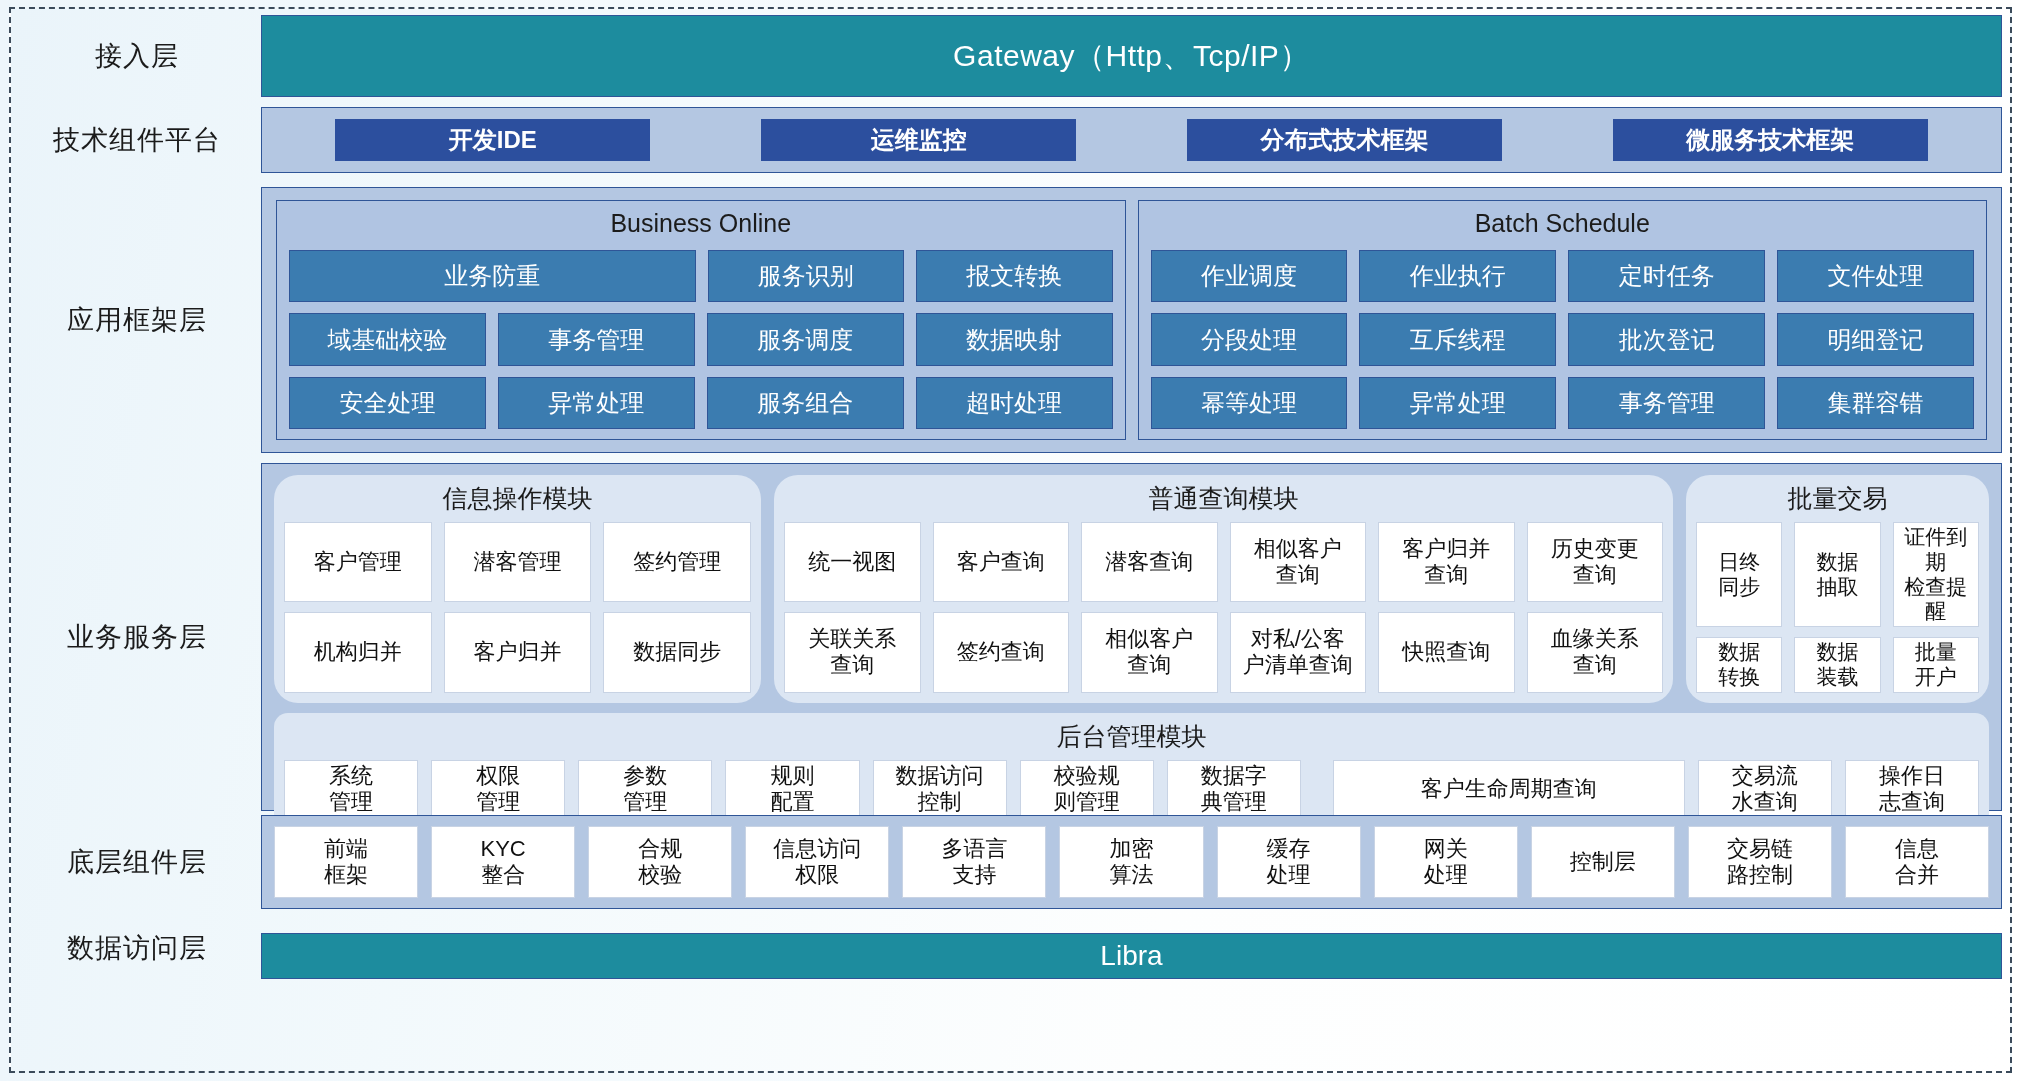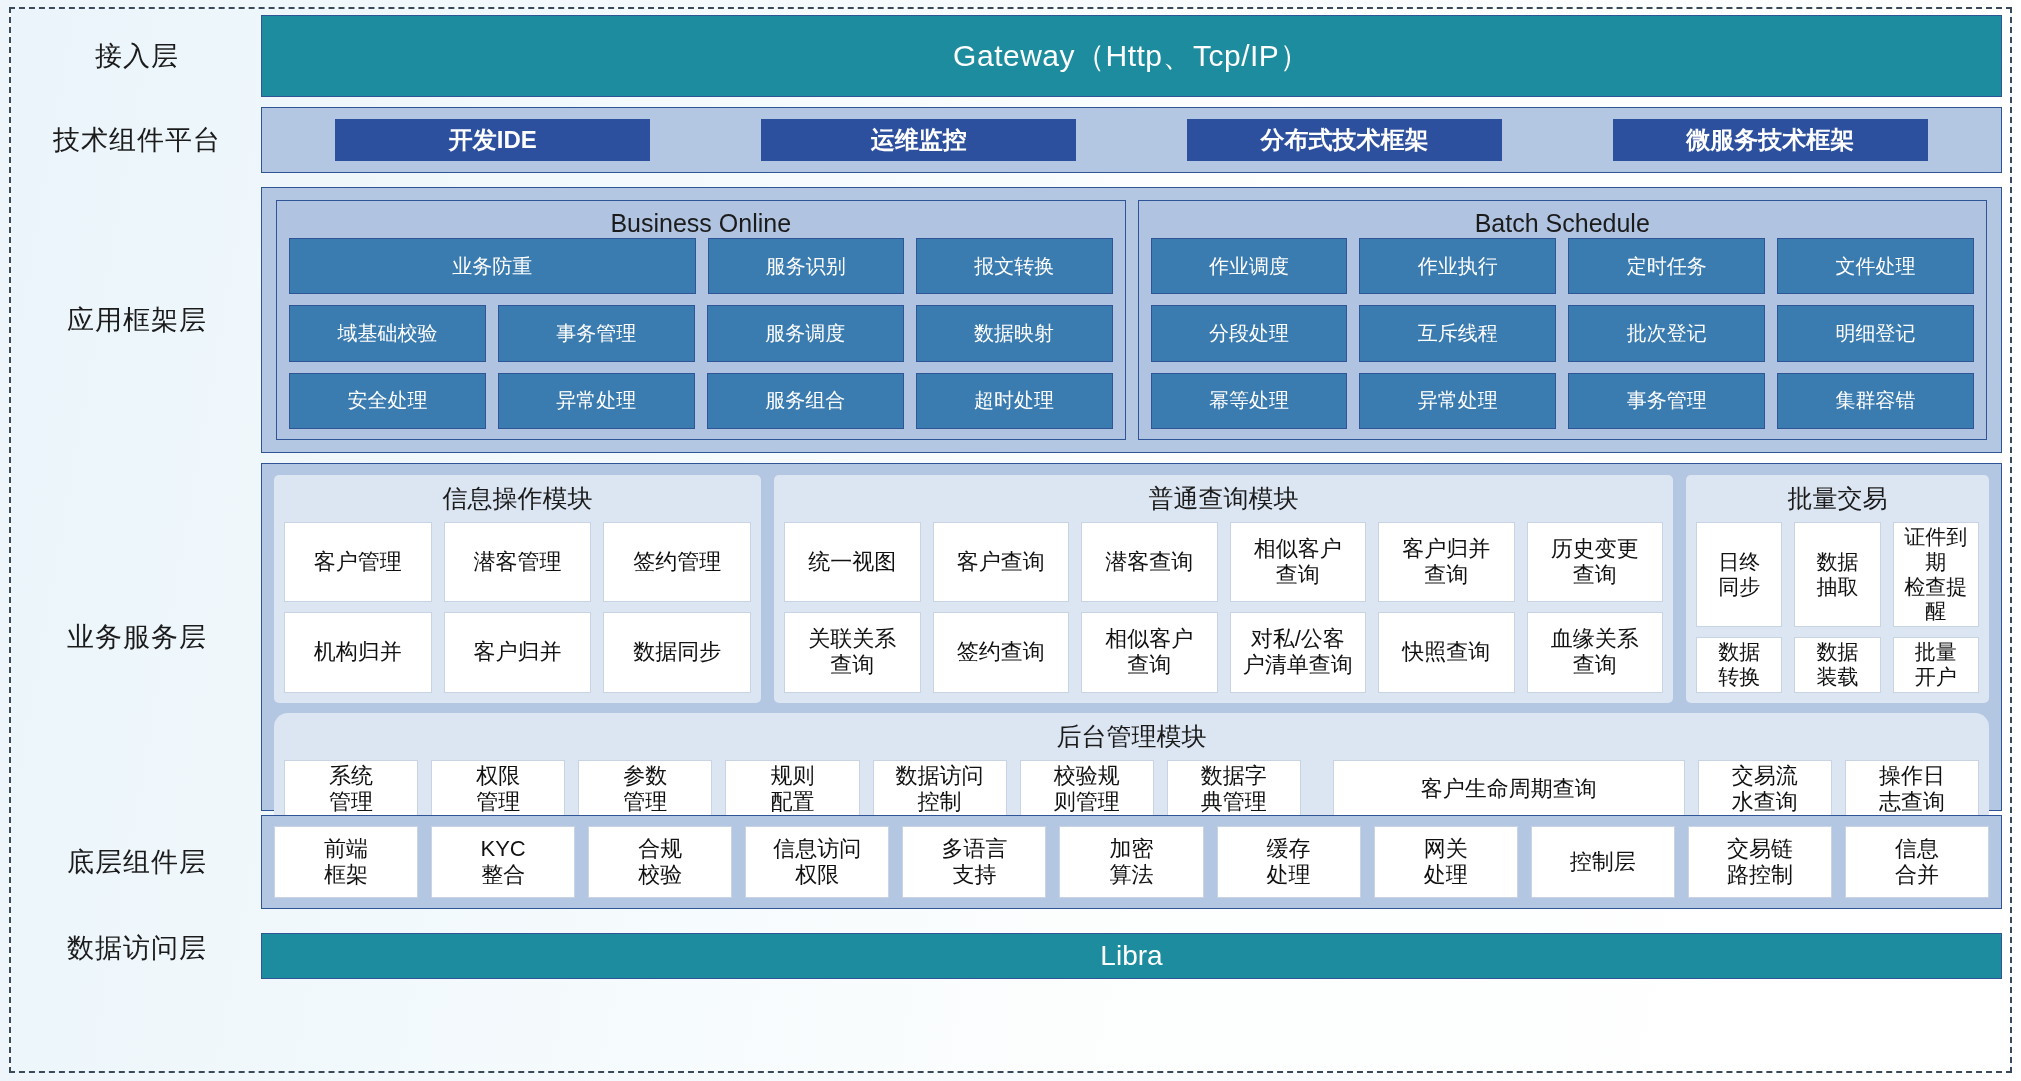--- a/index.html
+++ b/index.html
@@ -62,40 +62,40 @@
     background:#b4c7e2; border:1px solid #2f5597;
     display:flex; gap:12px; padding:12px 14px;
   }
   .fw-group {
     background:#b0c4e2; border:1px solid #2f5597;
     flex:1; display:flex; flex-direction:column;
     padding:6px 12px 10px 12px;
   }
   .fw-title {
     text-align:center; font-size:25px; color:#1b1b1b;
-    padding:2px 0 0 0;
+    padding:2px 0 12px 0;
   }
   .fw-rows { display:flex; flex-direction:column; gap:11px; flex:1; }
   .fw-row { display:flex; gap:12px; flex:1; }
   .fw-cell {
     background:#3b7cb0; border:1px solid #2f5597; color:#ffffff;
-    font-size:20px; display:flex; align-items:center; justify-content:center;
+    font-size:24px; display:flex; align-items:center; justify-content:center;
     flex:1; text-align:center; line-height:1.15;
   }
   .fw-cell.span2 { flex: 2.08; }
 
   
   .biz-band {
     background:#b4c7e2; border:1px solid #2f5597;
     display:flex; flex-direction:column; gap:10px;
     padding:11px 12px;
   }
   .biz-top { display:flex; gap:13px; flex: 1.08; }
   .mod-box {
-    background:#dce6f3; border-radius:5px;
+    background:#dce6f3; border-radius:24px;
     display:flex; flex-direction:column;
     padding:4px 10px 10px 10px;
   }
   .mod-title { text-align:center; font-size:25px; color:#1b1b1b; padding:3px 0 7px 0; }
   .mod-rows { display:flex; flex-direction:column; gap:10px; flex:1; }
   .mod-row { display:flex; gap:12px; flex:1; }
   .wcell {
     background:#ffffff; border:1px solid #c8d3e4;
     font-size:22px; color:#111; line-height:1.18;
     display:flex; align-items:center; justify-content:center;

